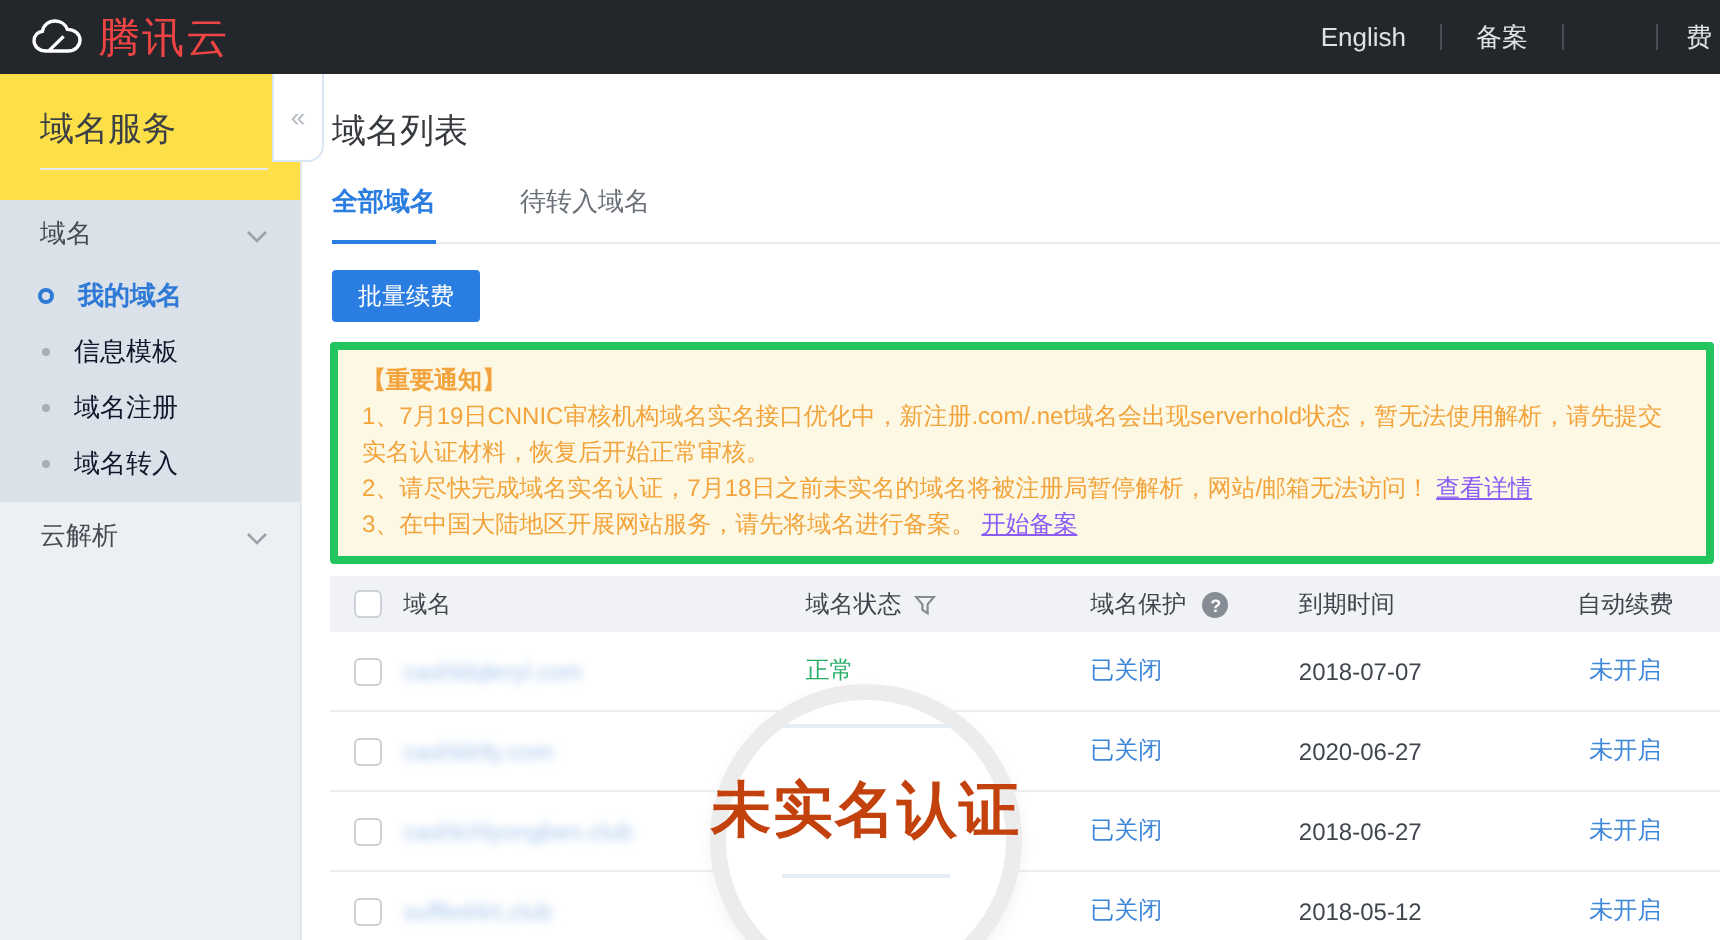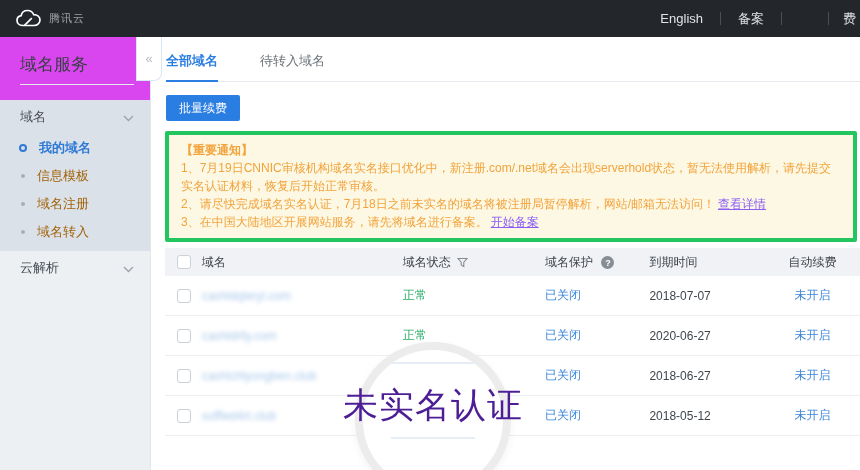--- a/index.html
+++ b/index.html
@@ -2,46 +2,46 @@
 <html><head>
 <meta charset="utf-8">
 <style>
   * { margin:0; padding:0; box-sizing:border-box; }
   html,body { width:860px; height:470px; overflow:hidden; }
   body { font-family:"Liberation Sans","DejaVu Sans",sans-serif; background:#fff; position:relative; }
 
   
   .topbar { height:37px; background:#23272c; display:flex; align-items:center; color:#dfe2e6; font-size:13px; position:relative; z-index:30; }
   .logo { display:flex; align-items:center; margin-left:15px; gap:7px; cursor:pointer; }
-  .logo-text { color:#a3a3a3; font-size:11px; letter-spacing:1px; }
+  .logo-text { color:#ef4444; font-size:21px; letter-spacing:1px; }
   .top-nav { display:flex; margin-left:14px; }
   .top-nav-item { padding:0 14px; height:37px; display:flex; align-items:center; gap:6px; cursor:pointer; }
   .caret { width:0; height:0; border-left:4px solid transparent; border-right:4px solid transparent; border-top:4px solid #9aa0a6; }
   .top-right { margin-left:auto; display:flex; align-items:center; height:37px; }
   .top-right-item { padding:0 17px; cursor:pointer; white-space:nowrap; }
   .top-divider { width:1px; height:13px; background:#4a4f55; }
   .top-spacer { width:46px; }
   .top-cut { padding-left:14px; width:22px; overflow:hidden; }
 
   
   .layout { display:flex; height:433px; }
 
   
   .sidebar { width:150px; flex-shrink:0; background:#edf0f3; position:relative; z-index:5; }
-  .sidebar-top { height:63px; background:#d946ef; position:relative; }
+  .sidebar-top { height:63px; background:#fde047; position:relative; }
   .sidebar-title { font-size:17px; color:#3a3f45; font-weight:400; padding:16px 0 0 20px; }
   .sidebar-top::after { content:""; position:absolute; left:20px; right:16px; bottom:15px; height:1px; background:#e6e8ea; }
   .collapse-tab { position:absolute; left:136px; top:0; width:26px; height:44px; background:#fff;
     border:1px solid #d9e6f3; border-top:none; border-bottom-right-radius:8px; z-index:6;
     display:flex; align-items:center; justify-content:center; color:#b3bac1; font-size:13px; cursor:pointer; }
   .group1 { background:#dbe1e9; padding-bottom:5px; }
   .group-header { height:34px; display:flex; align-items:center; justify-content:space-between;
     padding:0 16px 0 20px; font-size:13px; color:#454b52; cursor:pointer; }
   .menu-item { height:28px; display:flex; align-items:center; padding-left:21px; gap:12px;
-    font-size:13px; color:#a16207; cursor:pointer; }
+    font-size:13px; color:#0f172a; cursor:pointer; }
   .bullet-dot { width:4px; height:4px; border-radius:50%; background:#a7aeb6; flex-shrink:0; }
   .menu-item.active { color:#2e7ad6; font-weight:bold; }
   .bullet-ring { width:8px; height:8px; border-radius:50%; border:2px solid #2e7ad6; background:transparent; flex-shrink:0; margin-left:-2px; }
 
   
   .main { flex:1; background:#fff; border-left:1px solid #e4e7ea; position:relative; overflow:hidden; z-index:1; }
   .page-title { font-size:17px; color:#36393d; font-weight:400; margin:17px 0 0 15px; }
   .tabs { display:flex; margin:15px 0 0 15px; border-bottom:1px solid #e6e9ed; gap:42px; }
   .tab { font-size:13px; color:#6a7077; padding-bottom:10px; cursor:pointer; }
   .tab.active { color:#2a7de1; font-weight:bold; border-bottom:2px solid #2a7de1; margin-bottom:-1px; }
@@ -67,21 +67,21 @@
   .status-ok { color:#2aae67; }
   .tlink { color:#3e86d9; cursor:pointer; }
   .funnel { margin-left:6px; cursor:pointer; display:inline-flex; }
   .help-icon { width:13px; height:13px; border-radius:50%; background:#878d94; color:#fff; font-size:9px;
     font-weight:bold; display:inline-flex; align-items:center; justify-content:center; margin-left:5px; cursor:pointer; }
 
   
   .magnifier { position:absolute; left:204px; top:305px; width:156px; height:156px; border-radius:50%;
     background:#fff; border:8px solid #ececec; box-shadow:0 3px 8px rgba(0,0,0,0.05); z-index:10;
     display:flex; align-items:center; justify-content:center; }
-  .mag-text { font-size:35px; color:#4c1d95; letter-spacing:1px; margin-top:-30px; white-space:nowrap; }
+  .mag-text { font-size:30px; color:#c2410c; letter-spacing:1px; margin-top:-30px; white-space:nowrap;font-weight:bold; }
   .mag-line { position:absolute; left:28px; right:28px; height:2px; background:#e7edf5; }
   .mag-line.t { top:12px; }
   .mag-line.b { top:87px; }
 </style>
 </head>
 <body>
 
 <div class="topbar">
   <div class="logo">
     <span style="display:inline-flex;">
@@ -144,20 +144,21 @@
       <span>云解析</span>
       <span>
         <svg width="11" height="7" viewBox="0 0 11 7">
             <polyline points="1,1 5.5,5.5 10,1" fill="none" stroke="#99a1a9" stroke-width="1.3"></polyline>
           </svg>
       </span>
     </div>
   </div>
 
   <div class="main">
+    <div class="page-title">域名列表</div>
 
     <div class="tabs">
       <div class="tab active">全部域名</div>
       <div class="tab">待转入域名</div>
     </div>
 
     <button class="batch-btn">批量续费</button>
 
     <div class="notice">
       <div class="notice-title">【重要通知】</div>

